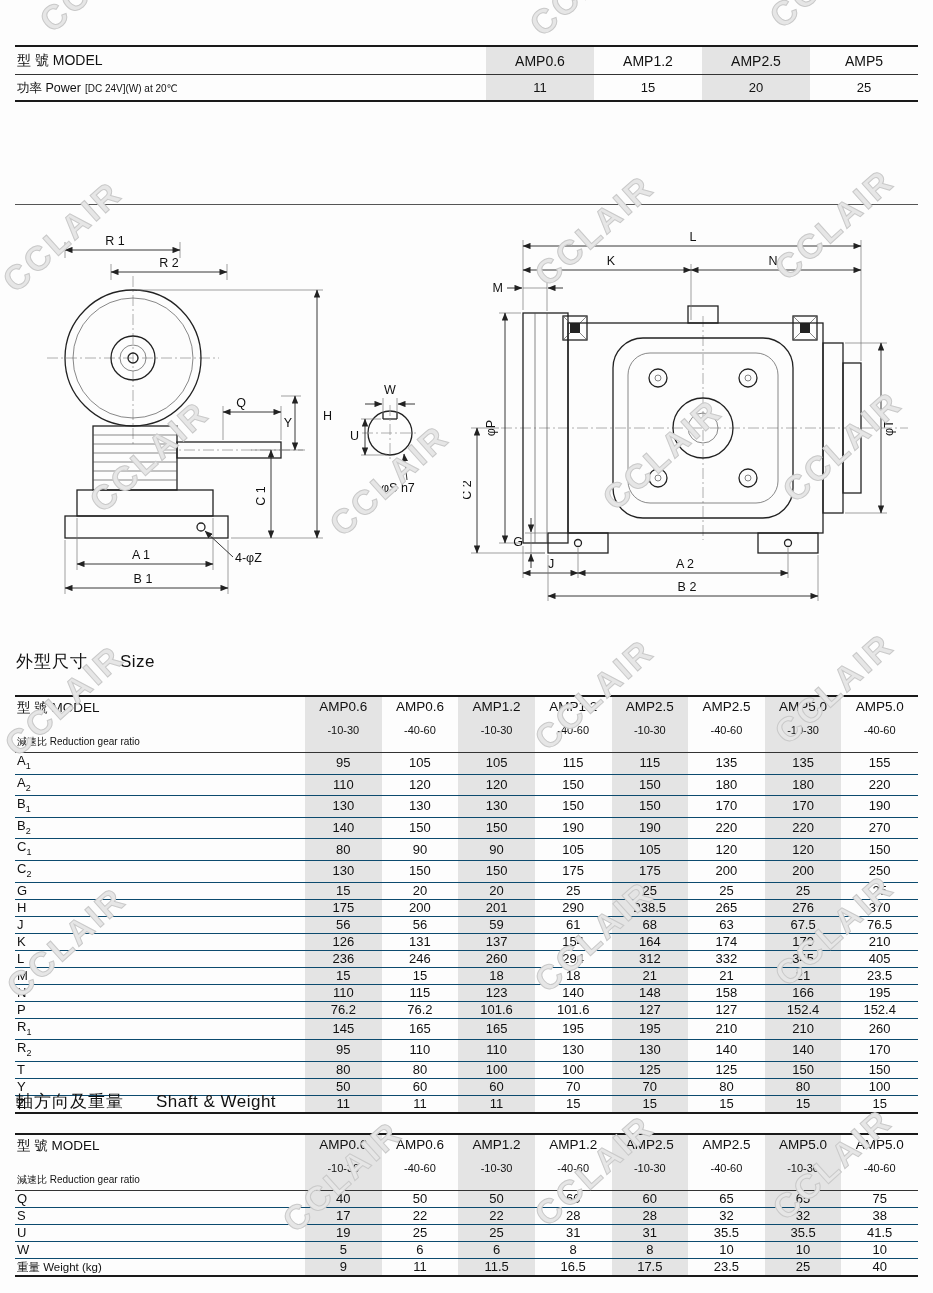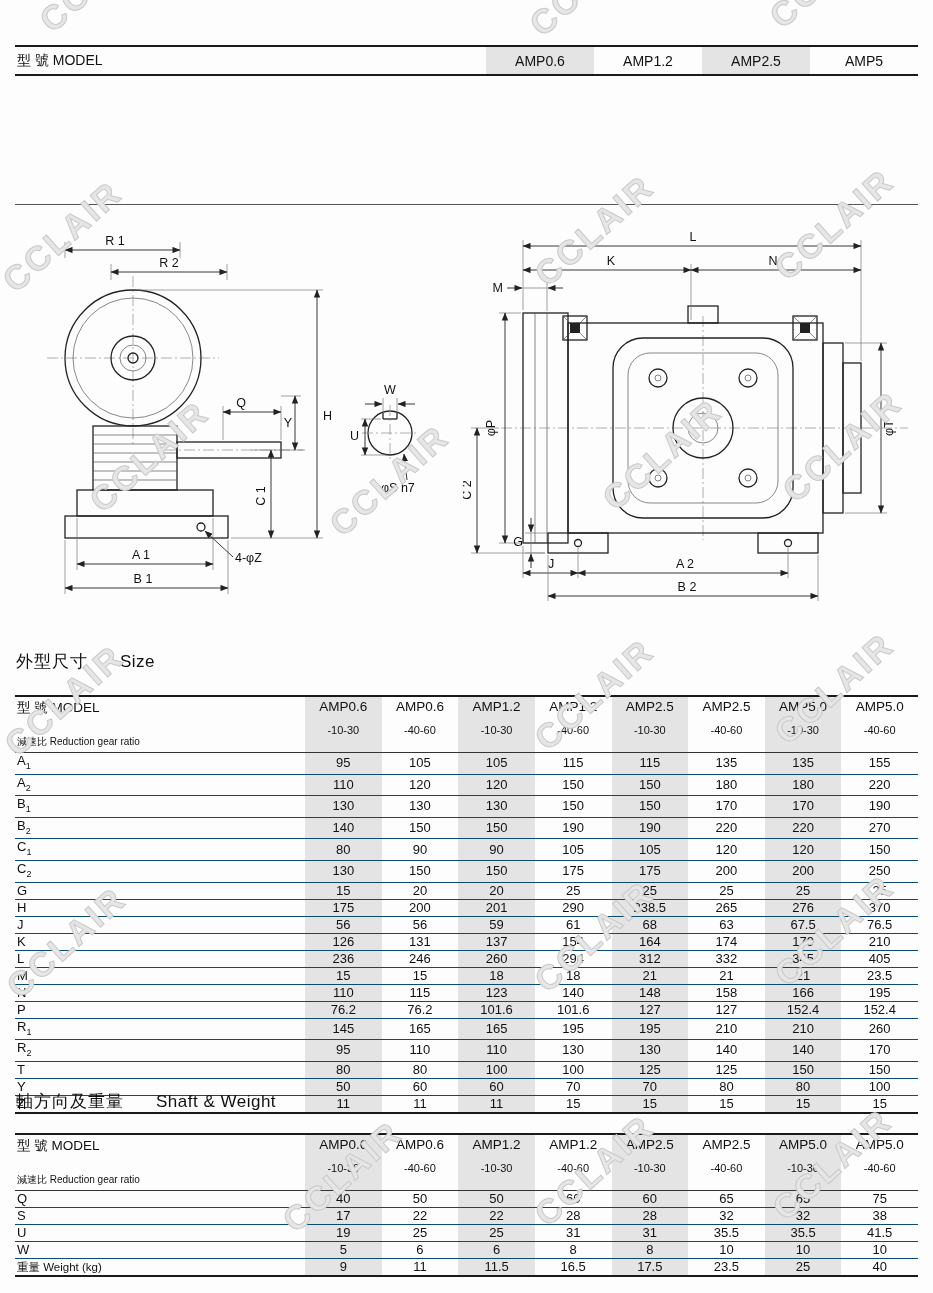--- a/index.html
+++ b/index.html
@@ -96,20 +96,27 @@
     <thead>
       <tr>
         <th class="corner">型 號 MODEL</th>
         <th class="ch shade">AMP0.6</th>
         <th class="ch">AMP1.2</th>
         <th class="ch shade">AMP2.5</th>
         <th class="ch">AMP5</th>
       </tr>
     </thead>
     <tbody>
+        <tr>
+          <td class="rl"><span class="rl-zh">功率 Power</span><span class="rl-unit">[DC 24V](W) at 20℃</span></td>
+          <td class="val shade">11</td>
+          <td class="val">15</td>
+          <td class="val shade">20</td>
+          <td class="val">25</td>
+        </tr>
       </tbody>
   </table>
 
   <div class="rule" style="top:204px"></div>
 
   <div class="drawings">
 
     <svg id="dwg-left" width="440" height="400" viewBox="0 0 440 400">
       <defs>
         <marker id="ae1" viewBox="0 0 10 8" markerWidth="9" markerHeight="7" refX="9.5" refY="4" orient="auto">

